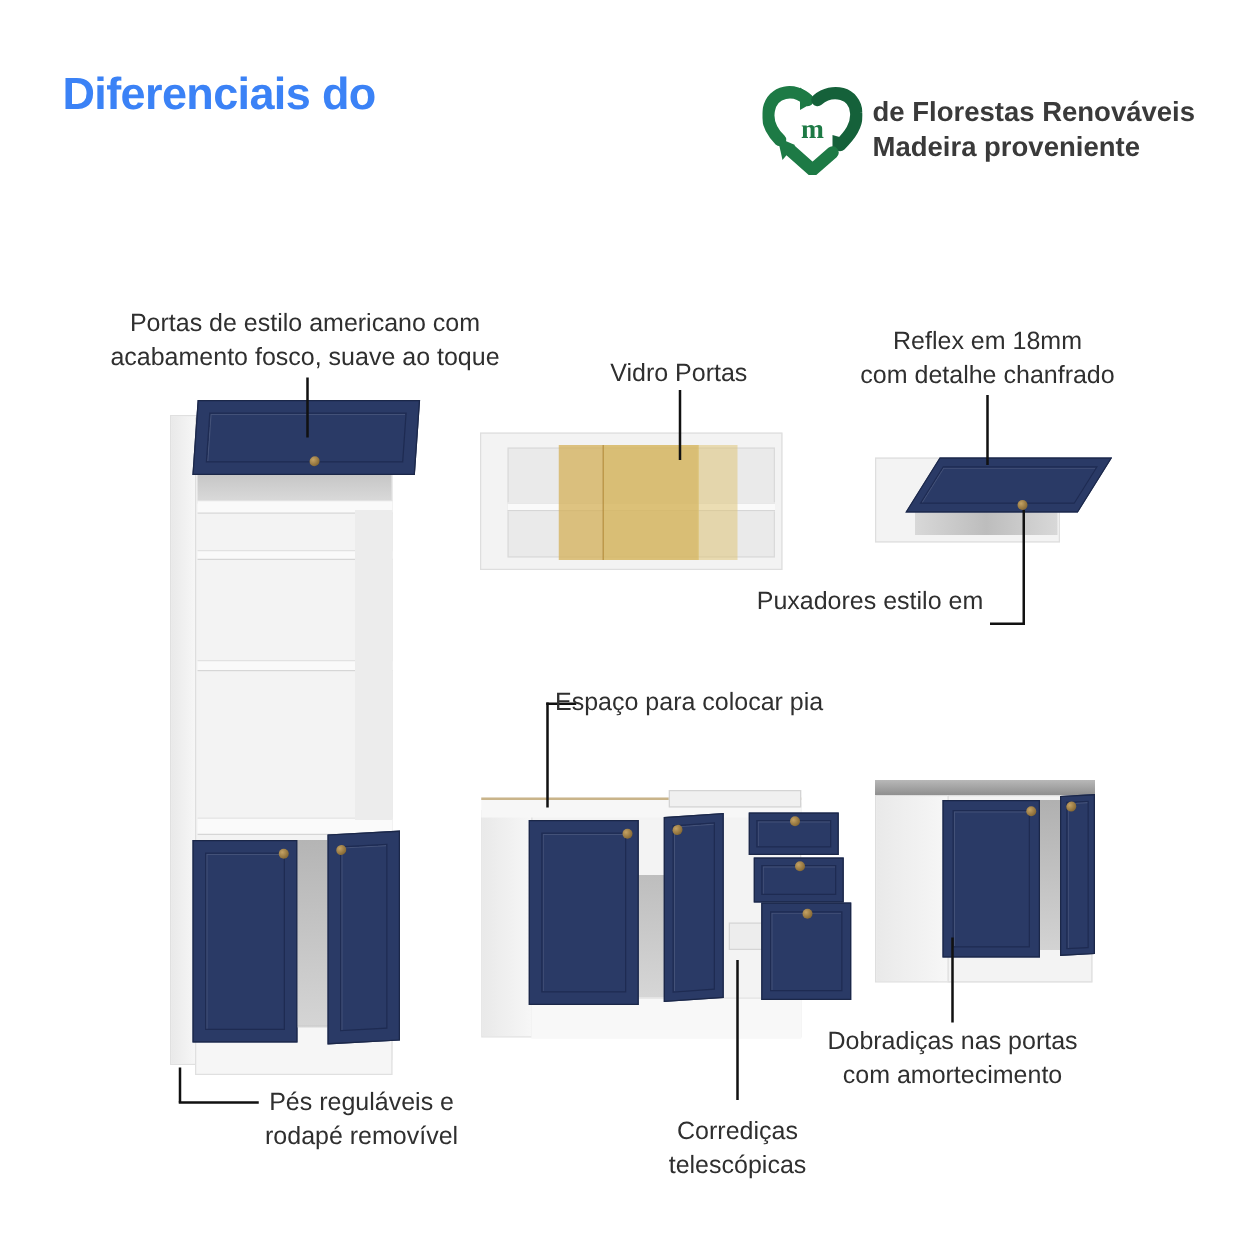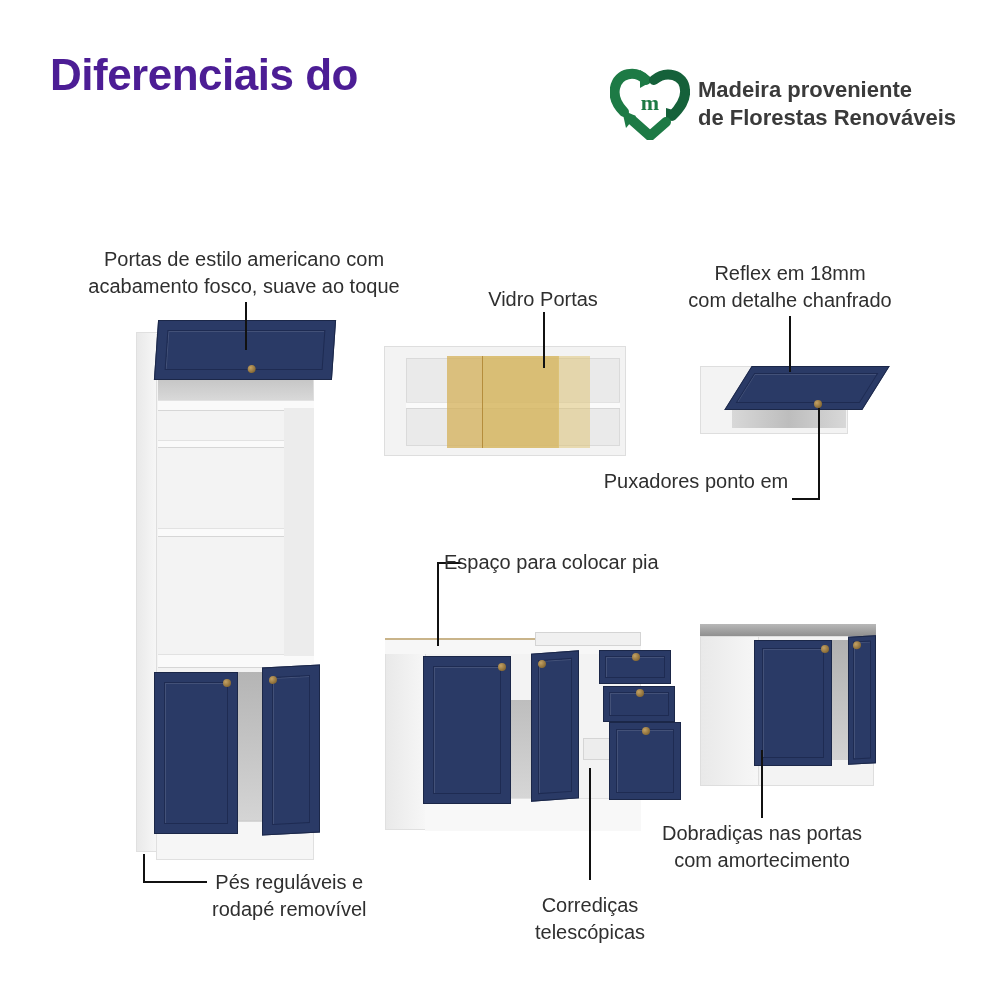--- a/index.html
+++ b/index.html
@@ -1,18 +1,18 @@
 <!DOCTYPE html>
 <html><head>
 <meta charset="utf-8">
 <style>
   html,body{margin:0;padding:0;background:#ffffff;}
   body{width:1000px;height:1000px;position:relative;overflow:hidden;font-family:"Liberation Sans",sans-serif;color:#2b2b2b;}
   .abs{position:absolute;}
-  .title{left:50px;top:44px;font-size:44px;font-weight:bold;line-height:62px;color:#4c1d95;letter-spacing:-0.5px;}
+  .title{left:50px;top:44px;font-size:36px;font-weight:bold;line-height:62px;color:#3b82f6;letter-spacing:-0.5px;}
   .title div{white-space:nowrap;}
   .logo-text{left:698px;top:76px;font-size:22px;font-weight:bold;line-height:28px;color:#3a3a3a;white-space:nowrap;}
   .label{font-size:20px;line-height:27px;color:#2f2f2f;text-align:center;white-space:nowrap;}
   .label-left{text-align:left;}
   .line{background:#111;position:absolute;}
   .panel{background:#2a3a66;border:1px solid #1b2748;box-sizing:border-box;}
   .panel-inner{position:absolute;inset:9px;border:1.5px solid #1e2b52;box-shadow:inset 1px 1px 0 rgba(255,255,255,0.12);}
   .knob{position:absolute;width:8px;height:8px;border-radius:50%;background:radial-gradient(circle at 35% 35%,#c4a264,#6f5322);}
   .carcass{background:#f3f3f3;border:1px solid #dedede;box-sizing:border-box;}
   .carcass-side{background:linear-gradient(90deg,#e9e9e9,#f7f7f7);}
@@ -31,22 +31,22 @@
     <path d="M36 14 C26 4,8 6,5 22 C3 32,8 40,14 46" fill="none" stroke="#1d7a45" stroke-width="10" stroke-linecap="round"></path>
     <polygon points="30,4 44,14 30,22" fill="#1d7a45"></polygon>
     <path d="M44 14 C56 4,74 8,75 24 C76 34,70 42,62 50" fill="none" stroke="#15613a" stroke-width="10" stroke-linecap="round"></path>
     <polygon points="70,46 56,58 56,42" fill="#15613a"></polygon>
     <path d="M56 56 L40 70 L22 54" fill="none" stroke="#1d7a45" stroke-width="10" stroke-linecap="round"></path>
     <polygon points="12,44 26,50 16,62" fill="#1d7a45"></polygon>
     <text x="40" y="44" text-anchor="middle" font-family="Liberation Serif, serif" font-weight="bold" font-size="22" fill="#1d7a45">m</text>
   </svg>
 </div>
 <div class="abs logo-text">
+  <div>de Florestas Renováveis</div>
   <div>Madeira proveniente</div>
-  <div>de Florestas Renováveis</div>
 </div>
 
 <div class="abs" style="left:134px;top:320px;width:200px;height:545px;">
 
   <div class="abs carcass-side" style="left:2px;top:12px;width:22px;height:520px;border:1px solid #e0e0e0;box-sizing:border-box;"></div>
 
   <div class="abs carcass" style="left:22px;top:14px;width:158px;height:514px;"></div>
 
   <div class="abs dark-interior" style="left:24px;top:55px;width:155px;height:28px;opacity:0.55;"></div>
 
@@ -111,21 +111,21 @@
 </div>
 <div class="abs label" style="left:660px;top:260px;width:260px;">
   <div>Reflex em 18mm</div>
   <div>com detalhe chanfrado</div>
 </div>
 <div class="line" style="left:789px;top:316px;width:2px;height:56px;"></div>
 
 <div class="line" style="left:818px;top:408px;width:2px;height:92px;background:#111;"></div>
 <div class="line" style="left:792px;top:498px;width:28px;height:2px;"></div>
 <div class="abs label" style="left:580px;top:468px;width:232px;">
-  <div>Puxadores ponto em</div>
+  <div>Puxadores estilo em</div>
 </div>
 
 <div class="abs" style="left:385px;top:630px;width:300px;height:205px;">
   <div class="abs carcass-side" style="left:0;top:18px;width:42px;height:182px;border:1px solid #e0e0e0;box-sizing:border-box;"></div>
   <div class="abs carcass" style="left:40px;top:12px;width:216px;height:188px;"></div>
   <div class="abs" style="left:0;top:8px;width:256px;height:14px;background:#f7f7f7;border-top:2px solid #c9b48a;"></div>
   <div class="abs" style="left:150px;top:2px;width:104px;height:12px;background:#f0f0f0;border:1px solid #d4d4d4;"></div>
   <div class="abs dark-interior" style="left:124px;top:70px;width:30px;height:110px;opacity:0.6;"></div>
   <div class="abs" style="left:40px;top:168px;width:216px;height:32px;background:#f8f8f8;border-top:1px solid #e2e2e2;"></div>
   <div class="abs panel" style="left:38px;top:26px;width:88px;height:148px;">

